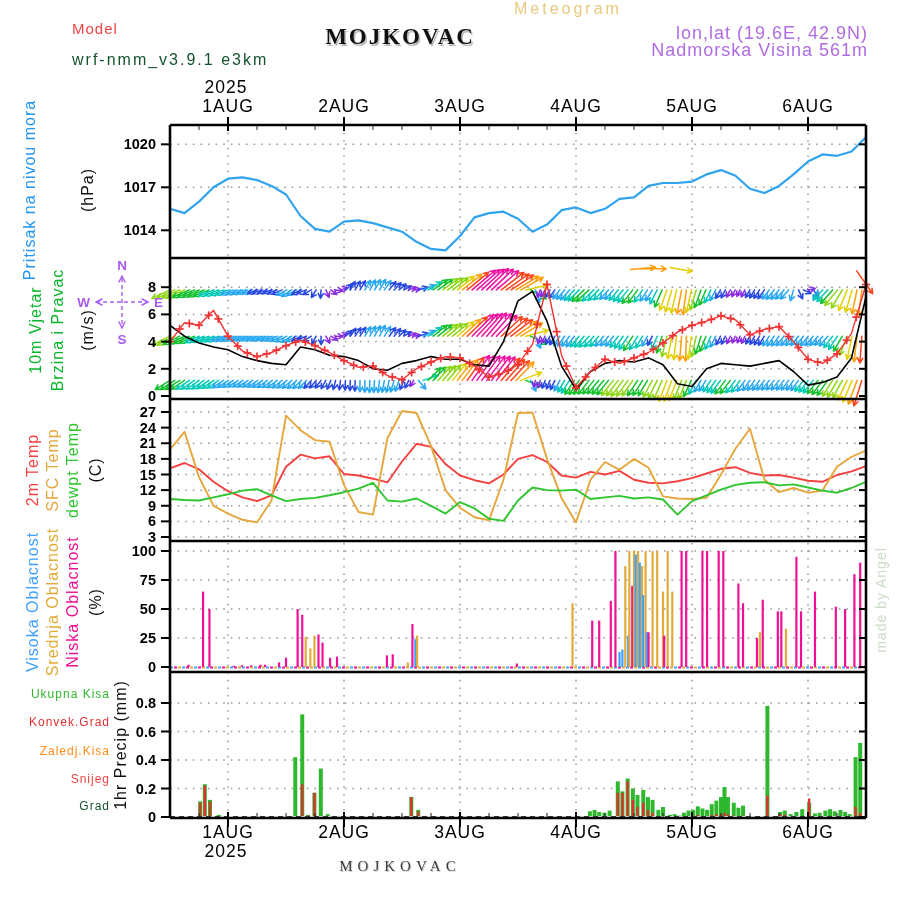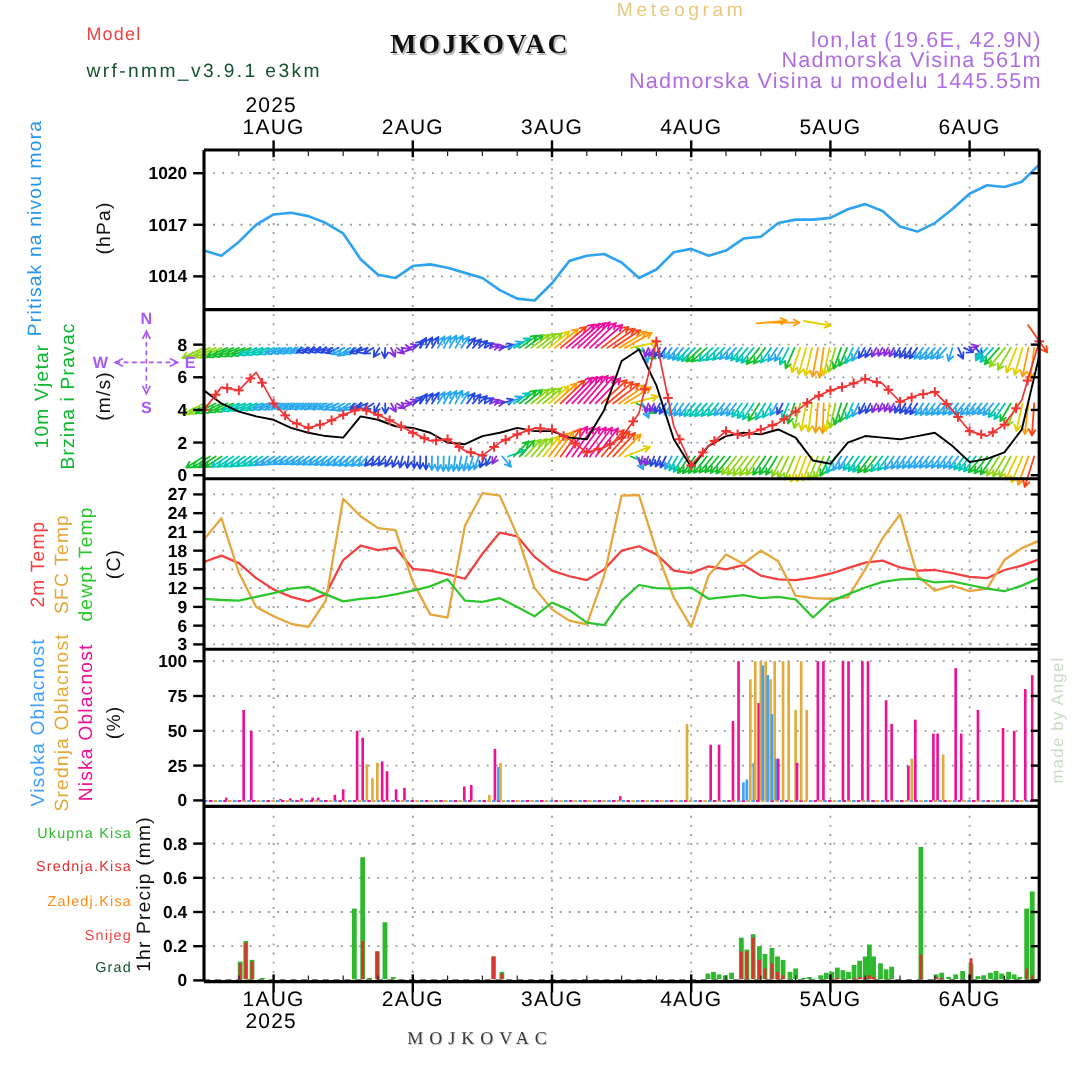--- a/index.html
+++ b/index.html
@@ -42,21 +42,20 @@
 </style>
 </head>
 <body>
 
 <div class="canvas">
   <div class="hdr" id="t-meteogram">Meteogram</div>
   <div class="hdr" id="t-model">Model</div>
   <div class="hdr" id="t-station">MOJKOVAC</div>
   <div class="rhdr" id="t-lonlat">lon,lat (19.6E, 42.9N)</div>
   <div class="rhdr" id="t-elev">Nadmorska Visina 561m</div>
-  <div class="rhdr" id="t-elev2">Nadmorska Visina u modelu 1445.55m</div>
   <div class="hdr" id="t-wrf">wrf-nmm_v3.9.1 e3km</div>
 
   <svg id="chart" width="900" height="900">
       <g>
         <line x1="228" y1="125" x2="228" y2="818" stroke="#9b9b9b" stroke-width="1.5" stroke-dasharray="1.6 6"></line>
         <line x1="344" y1="125" x2="344" y2="818" stroke="#9b9b9b" stroke-width="1.5" stroke-dasharray="1.6 6"></line>
         <line x1="460" y1="125" x2="460" y2="818" stroke="#9b9b9b" stroke-width="1.5" stroke-dasharray="1.6 6"></line>
         <line x1="576" y1="125" x2="576" y2="818" stroke="#9b9b9b" stroke-width="1.5" stroke-dasharray="1.6 6"></line>
         <line x1="692" y1="125" x2="692" y2="818" stroke="#9b9b9b" stroke-width="1.5" stroke-dasharray="1.6 6"></line>
         <line x1="808" y1="125" x2="808" y2="818" stroke="#9b9b9b" stroke-width="1.5" stroke-dasharray="1.6 6"></line>
@@ -1023,20 +1022,20 @@
   <div class="v" id="lbl-sfc">SFC Temp</div>
   <div class="v" id="lbl-dew">dewpt Temp</div>
   <div class="v" id="lbl-c">(C)</div>
   <div class="v" id="lbl-vis">Visoka Oblacnost</div>
   <div class="v" id="lbl-sre">Srednja Oblacnost</div>
   <div class="v" id="lbl-nis">Niska  Oblacnost</div>
   <div class="v" id="lbl-pct">(%)</div>
   <div class="v" id="lbl-precip">1hr Precip (mm)</div>
 
   <div class="pleg" id="pl-uk">Ukupna Kisa</div>
-  <div class="pleg" id="pl-ko">Srednja.Kisa</div>
+  <div class="pleg" id="pl-ko">Konvek.Grad</div>
   <div class="pleg" id="pl-za">Zaledj.Kisa</div>
   <div class="pleg" id="pl-sn">Snijeg</div>
   <div class="pleg" id="pl-gr">Grad</div>
 
   <div class="v" id="watermark">made by Angel</div>
   <div id="f-station">MOJKOVAC</div>
 </div>
 
 </body></html>

